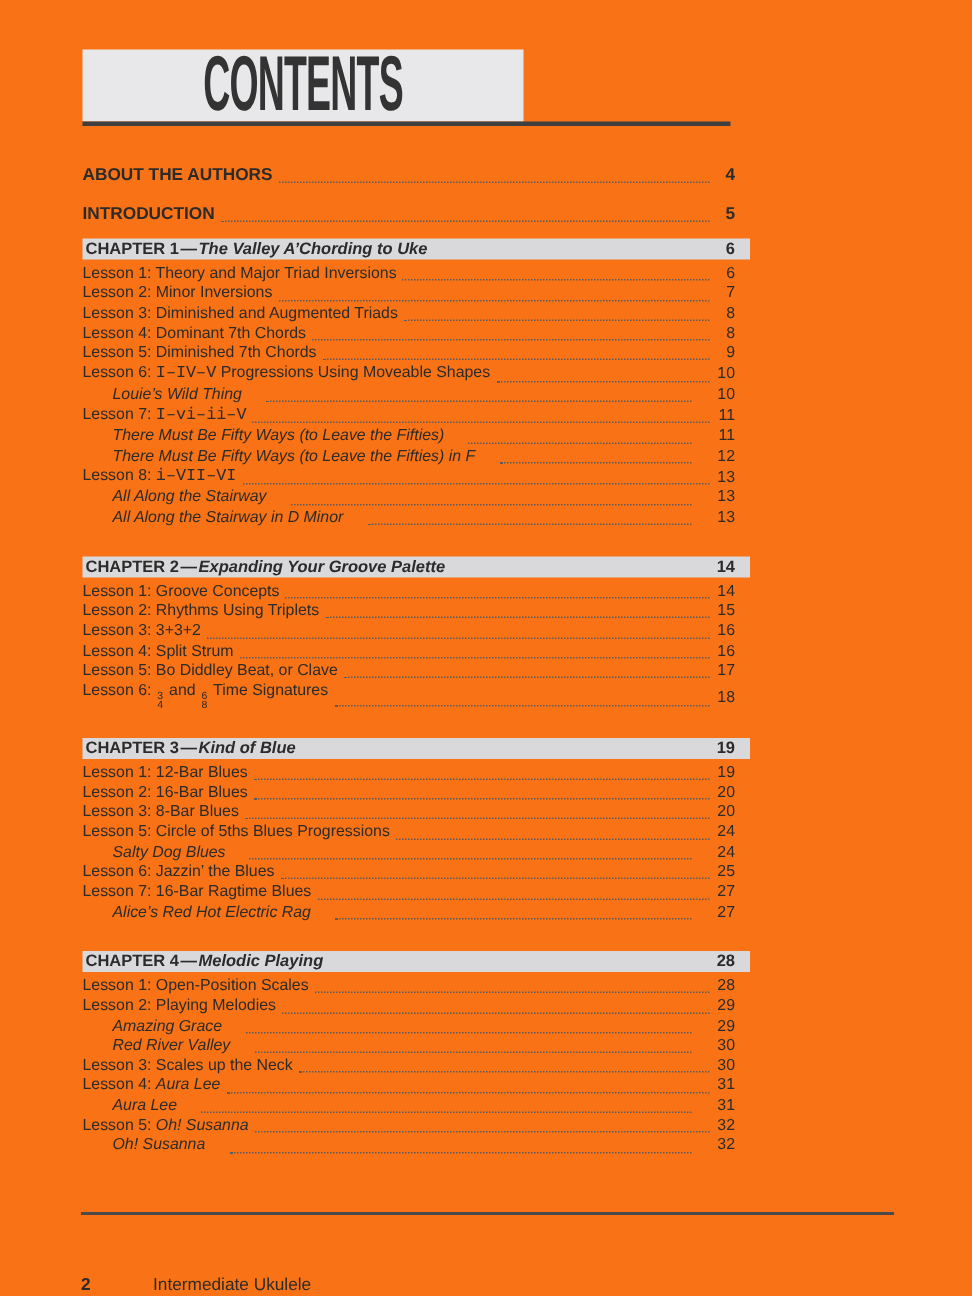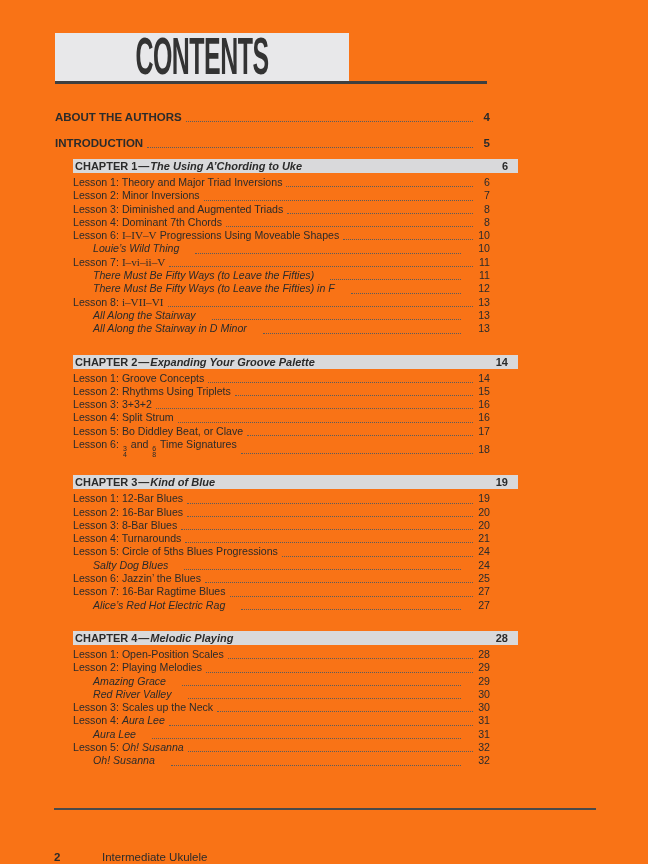--- a/index.html
+++ b/index.html
@@ -23,32 +23,32 @@
   
   .toc-row{display:flex;align-items:flex-end;font-size:10.6px;line-height:13.3px;}
   .toc-row .label{white-space:nowrap;}
   .leader{flex:1 1 auto;min-width:8px;border-bottom:1.4px dotted #5c5c5c;margin:0 3px 2px 4px;}
   .pgn{flex:0 0 auto;min-width:14px;text-align:right;}
   .toc-row.fm{font-weight:700;font-size:11.5px;line-height:13px;margin-top:13px;}
   .toc-row.fm:first-child{margin-top:27px;justify-content:center;}
   .toc-row.song{padding-left:20px;font-style:italic;gap:12px;}
   .toc-row.song .pgn{font-style:normal;}
   
-  .chapter{margin-top:19px;margin-left:18px;}
+  .chapter{margin-top:19px;}
   #chapters .chapter:first-child{margin-top:9px;}
   .chap-bar{
     display:flex;align-items:center;background:var(--bar,#d9d9db);
     width:445px;height:14px;box-sizing:border-box;padding-left:2px;
     font-size:11px;font-weight:700;margin-bottom:3px;
   }
   .chap-dash{margin:0 1px;}
   .chap-title{font-style:italic;}
   .chap-bar .pg{margin-left:auto;padding-right:10px;text-align:right;}
   
-  .roman{font-family:Liberation Serif, serif;font-size:11.2px;}
+  .roman{font-family:Liberation Mono, monospace;font-size:11.2px;}
   .it{font-style:italic;}
   .frac{
     display:inline-flex;flex-direction:column;align-items:center;
     font-size:7px;line-height:5.6px;vertical-align:-2px;padding:0 1px;
     position:relative;top:1px;
   }
   
   .footer-rule{position:absolute;left:54px;top:808px;width:542px;height:2px;background:#4a4a4a;}
   .footer{position:absolute;left:54px;top:851px;font-size:11.5px;line-height:13px;}
   .footer-num{font-weight:700;display:inline-block;width:48px;}
@@ -74,21 +74,21 @@
           <span class="label"><span>INTRODUCTION</span></span>
           <span class="leader"></span>
           <span class="pgn">5</span>
         </div>
       </div>
     <div id="chapters">
         <div class="chapter">
           <div class="chap-bar">
             <span class="chap-num">CHAPTER 1</span>
             <span class="chap-dash">—</span>
-            <span class="chap-title">The Using A’Chording to Uke</span>
+            <span class="chap-title">The Valley A’Chording to Uke</span>
             <span class="pg">6</span>
           </div>
           <div class="toc-row lesson">
             <span class="label"><span>Lesson 1: Theory and Major Triad Inversions</span></span>
             <span class="leader"></span>
             <span class="pgn">6</span>
           </div>
           <div class="toc-row lesson">
             <span class="label"><span>Lesson 2: Minor Inversions</span></span>
             <span class="leader"></span>
@@ -96,20 +96,25 @@
           </div>
           <div class="toc-row lesson">
             <span class="label"><span>Lesson 3: Diminished and Augmented Triads</span></span>
             <span class="leader"></span>
             <span class="pgn">8</span>
           </div>
           <div class="toc-row lesson">
             <span class="label"><span>Lesson 4: Dominant 7th Chords</span></span>
             <span class="leader"></span>
             <span class="pgn">8</span>
+          </div>
+          <div class="toc-row lesson">
+            <span class="label"><span>Lesson 5: Diminished 7th Chords</span></span>
+            <span class="leader"></span>
+            <span class="pgn">9</span>
           </div>
           <div class="toc-row lesson">
             <span class="label"><span>Lesson 6: </span><span class="roman">I–IV–V</span><span> Progressions Using Moveable Shapes</span></span>
             <span class="leader"></span>
             <span class="pgn">10</span>
           </div>
           <div class="toc-row song">
             <span class="label"><span>Louie’s Wild Thing</span></span>
             <span class="leader"></span>
             <span class="pgn">10</span>
@@ -205,25 +210,20 @@
             <span class="label"><span>Lesson 2: 16-Bar Blues</span></span>
             <span class="leader"></span>
             <span class="pgn">20</span>
           </div>
           <div class="toc-row lesson">
             <span class="label"><span>Lesson 3: 8-Bar Blues</span></span>
             <span class="leader"></span>
             <span class="pgn">20</span>
           </div>
           <div class="toc-row lesson">
-            <span class="label"><span>Lesson 4: Turnarounds</span></span>
-            <span class="leader"></span>
-            <span class="pgn">21</span>
-          </div>
-          <div class="toc-row lesson">
             <span class="label"><span>Lesson 5: Circle of 5ths Blues Progressions</span></span>
             <span class="leader"></span>
             <span class="pgn">24</span>
           </div>
           <div class="toc-row song">
             <span class="label"><span>Salty Dog Blues</span></span>
             <span class="leader"></span>
             <span class="pgn">24</span>
           </div>
           <div class="toc-row lesson">

